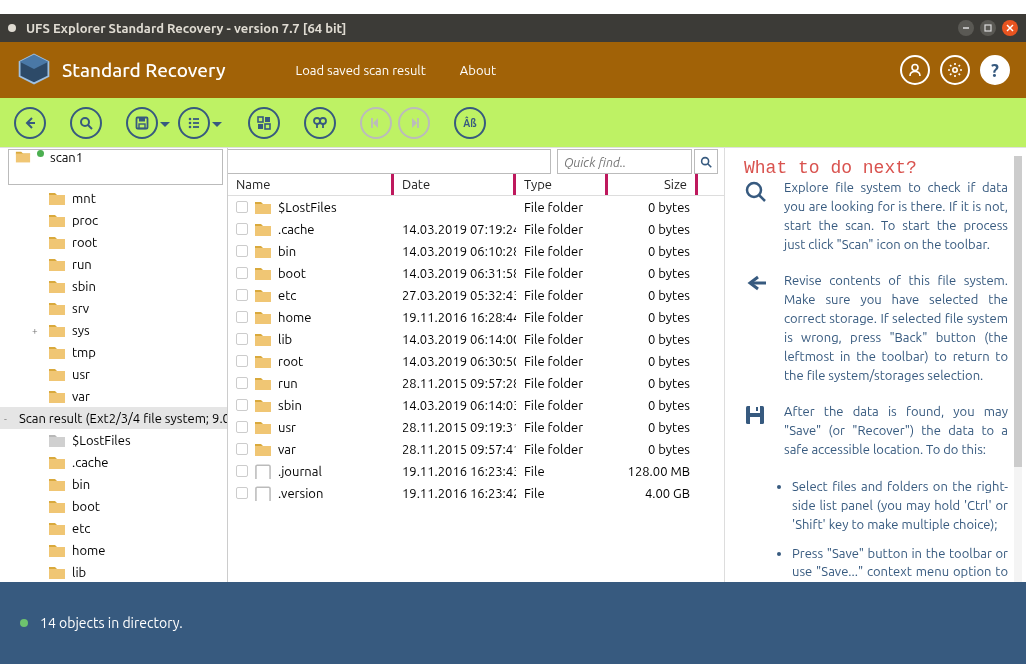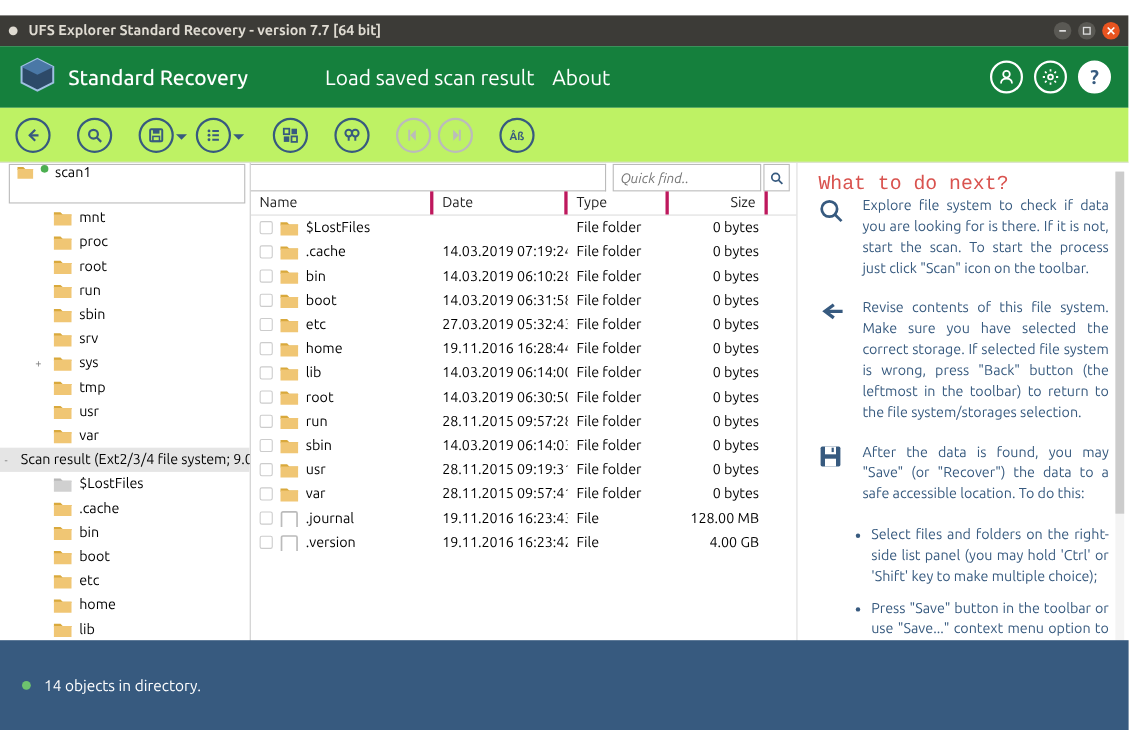--- a/index.html
+++ b/index.html
@@ -7,25 +7,25 @@
 
 .titlebar { height: 28px; background: #3c3b37; color: #dfdbd2; display: flex; align-items: center; padding: 0 8px; font-size: 13px; font-weight: bold; margin-top: 14px; }
 .titlebar .dot { width: 8px; height: 8px; border-radius: 50%; background: #dfdbd2; margin-right: 10px; }
 .titlebar-title { flex: 1; }
 .window-controls { display: flex; gap: 6px; }
 .window-controls .wc { width: 16px; height: 16px; border-radius: 50%; display: flex; align-items: center; justify-content: center; }
 .window-controls .wc.min { background: #5a5954; }
 .window-controls .wc.max { background: #5a5954; }
 .window-controls .wc.close { background: #e95420; }
 
-.header { height: 56px; background: #15803d; display: flex; align-items: center; color: #fff; padding: 0 16px; }
+.header { height: 56px; background: #a16207; display: flex; align-items: center; color: #fff; padding: 0 16px; }
 .logo-area { display: flex; align-items: center; gap: 10px; }
 .logo-icon svg { width: 36px; height: 36px; }
 .logo-text { font-size: 19px; font-weight: 500; }
-.menu-area { display: flex; gap: 16px; margin-left: 70px; font-size: 19px; }
+.menu-area { display: flex; gap: 34px; margin-left: 70px; font-size: 13px; }
 .menu-item { cursor: pointer; }
 .header-spacer { flex: 1; }
 .header-icons { display: flex; gap: 10px; }
 .header-icons .hicon { width: 30px; height: 30px; border: 2px solid #fff; border-radius: 50%; display: flex; align-items: center; justify-content: center; cursor: pointer; }
 .header-icons .hicon.help { background: #fff; color: #375a7f; font-weight: bold; font-size: 18px; }
 
 .toolbar { height: 50px; background: #bef264; border-bottom: 1px solid #e0e0e0; display: flex; align-items: center; padding: 0 14px; gap: 6px; }
 .tbtn { width: 32px; height: 32px; border: 2px solid #375a7f; border-radius: 50%; display: flex; align-items: center; justify-content: center; color: #375a7f; cursor: pointer; position: relative; }
 .tbtn.drop::after { content: ''; position: absolute; right: -14px; top: 13px; border: 5px solid transparent; border-top-color: #375a7f; }
 .tbtn.drop { margin-right: 14px; }

